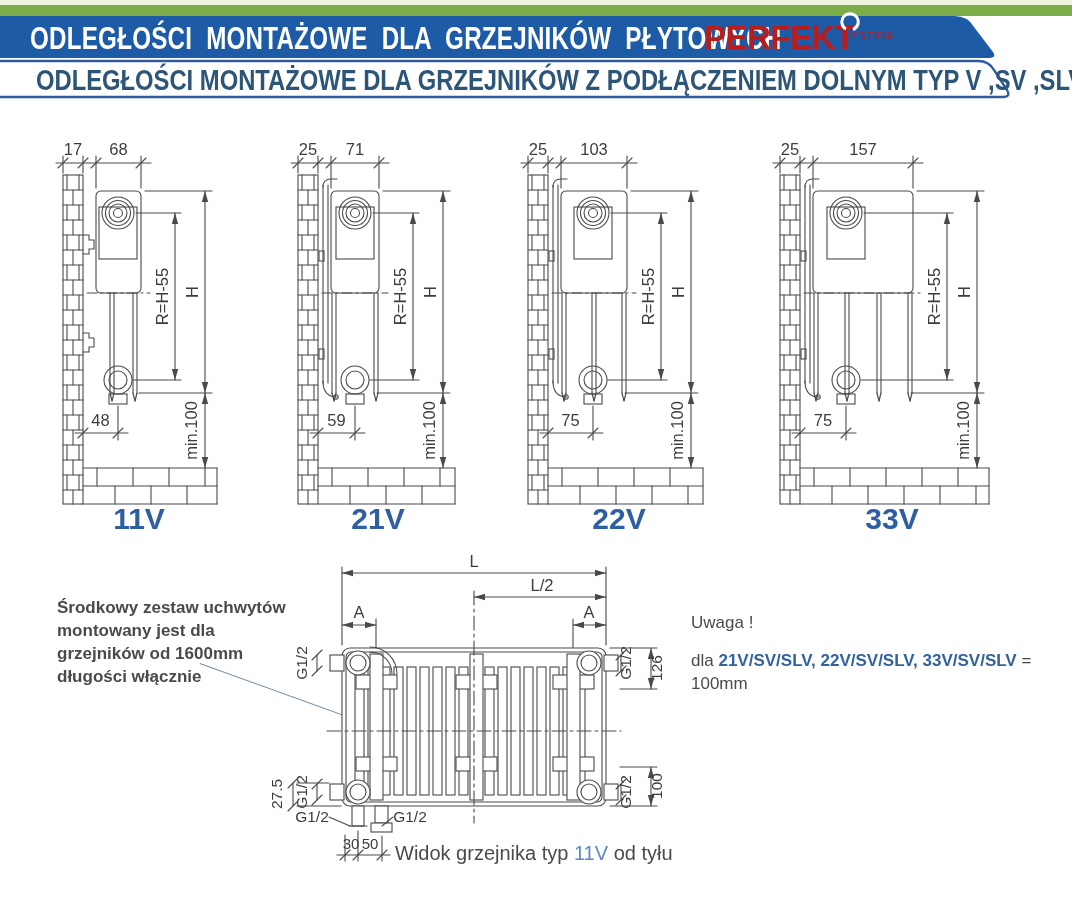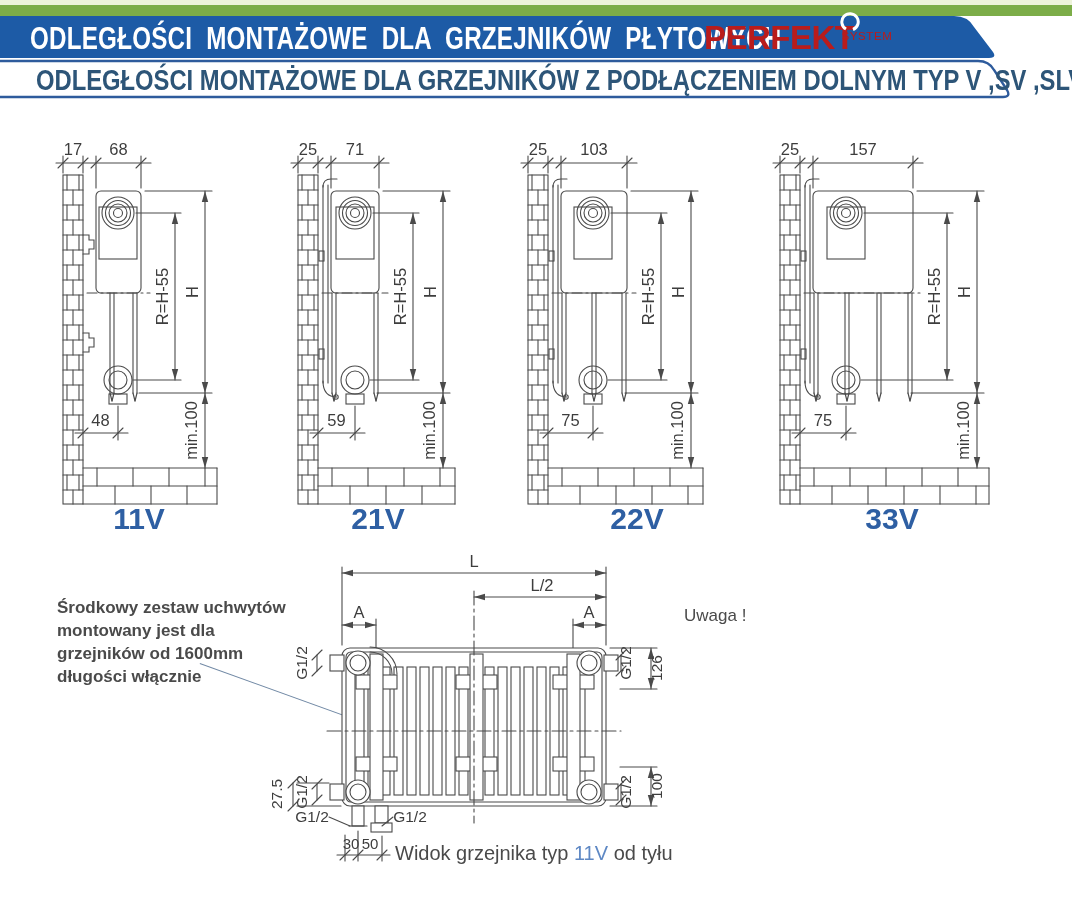--- a/index.html
+++ b/index.html
@@ -19,21 +19,21 @@
     transform:scaleX(.82);transform-origin:0 50%;letter-spacing:0;}
   
   .type-label{position:absolute;top:502px;width:64px;text-align:center;
     font-size:30px;font-weight:700;color:#2e5fa3;}
   
   .left-note{position:absolute;left:57px;top:596px;width:250px;font-size:17px;line-height:23px;color:#4a4a4a;font-weight:bold;}
   .caption{position:absolute;left:395px;top:842px;font-size:20px;color:#4a4a4a;white-space:nowrap;}
   .caption .blue{color:#5e88c4;}
   .notes{position:absolute;left:676px;top:596px;width:394px;font-size:17px;line-height:23.5px;color:#4a4a4a;}
   .notes .blue{color:#33639e;font-weight:600;}
-  .notes p{margin:8px;}
+  .notes p{margin:15px;}
   .notes .warning{margin-bottom:14px;}
   .notes .dla{margin-top:8px;}
   .leader{position:absolute;left:200px;top:663px;width:295px;height:0;
     border-top:1.4px solid #7189a5;transform:rotate(19.85deg);transform-origin:0 0;}
   svg text{font-family:"Liberation Sans","DejaVu Sans",sans-serif;}
 </style>
 </head>
 <body>
 
 <div>
@@ -571,21 +571,21 @@
       <line x1="45" y1="298" x2="109" y2="298"></line>
       <line x1="48" y1="303" x2="58" y2="293"></line>
       <line x1="94" y1="303" x2="104" y2="293"></line>
       <line x1="99" y1="271" x2="99" y2="305"></line>
       <text x="76" y="291" text-anchor="middle" font-size="16.5" fill="#3d3d3d" stroke="none">75</text>
     </g>
   </svg>
 
 <div class="type-label" style="left:107px">11V</div>
 <div class="type-label" style="left:346px">21V</div>
-<div class="type-label" style="left:605px">22V</div>
+<div class="type-label" style="left:587px">22V</div>
 <div class="type-label" style="left:860px">33V</div>
 
 <div class="left-note">Środkowy zestaw uchwytów montowany jest dla grzejników od 1600mm długości włącznie</div>
 
 <div class="leader"></div>
 
 <svg class="abs" style="left:255px;top:555px" width="415" height="325">
     <g fill="none" stroke="#4a4a4a" stroke-width="1.1" stroke-linecap="round">
       <line x1="87" y1="18" x2="351" y2="18"></line>
       <path d="M87,18 l11,-3.2 l0,6.4 z" fill="#4a4a4a" stroke="none"></path>
@@ -703,13 +703,14 @@
       <line x1="122" y1="305" x2="132" y2="295"></line>
       <text x="96" y="294" text-anchor="middle" font-size="15" fill="#3d3d3d" stroke="none">30</text>
       <text x="115" y="294" text-anchor="middle" font-size="15" fill="#3d3d3d" stroke="none">50</text>
     </g>
   </svg>
 
 <div class="caption"><span>Widok grzejnika typ </span><span class="blue">11V</span><span> od tyłu</span></div>
 
 <div class="notes">
   <p class="warning">Uwaga !</p>
+  <p class="dla"><span>dla </span><span class="blue">21V/SV/SLV, 22V/SV/SLV, 33V/SV/SLV</span><span> = 100mm</span></p>
 </div>
 
 </body></html>

